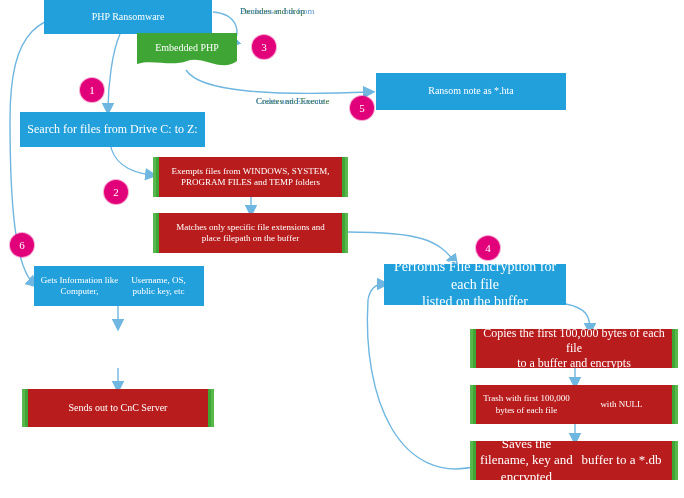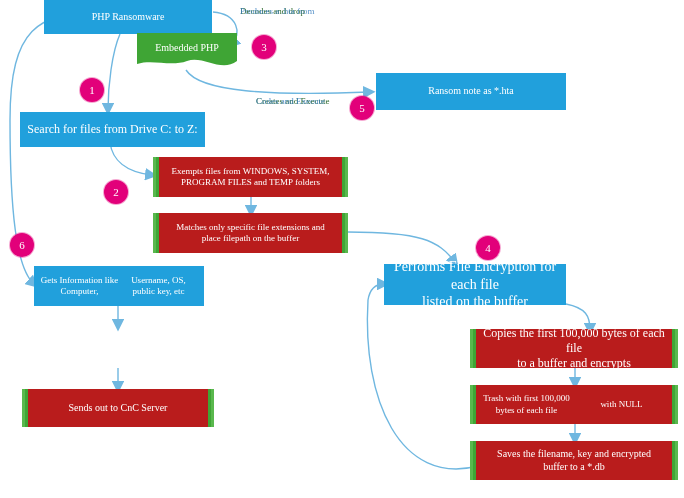--- a/index.html
+++ b/index.html
@@ -151,21 +151,21 @@
   <div class="node green striped" style="left:470px;top:329px;width:208px;height:39px;font-size:12px;flex-direction:column;">
     <span>Copies the first 100,000 bytes of each file</span>
     <span>to a buffer and encrypts</span>
   </div>
 
   <div class="node green striped" style="left:470px;top:385px;width:208px;height:39px;font-size:9px;flex-direction:row;">
     <span>Trash with first 100,000 bytes of each file</span>
     <span>with NULL</span>
   </div>
 
-  <div class="node green striped" style="left:470px;top:441px;width:208px;height:39px;font-size:10px;flex-direction:column;">
+  <div class="node green striped" style="left:470px;top:441px;width:208px;height:39px;font-size:13px;flex-direction:row;">
     <span>Saves the filename, key and encrypted</span>
     <span>buffer to a *.db</span>
   </div>
 
   <div class="badge" style="left:80px;top:78px;">
     <span>1</span>
   </div>
   <div class="badge" style="left:104px;top:180px;">
     <span>2</span>
   </div>

